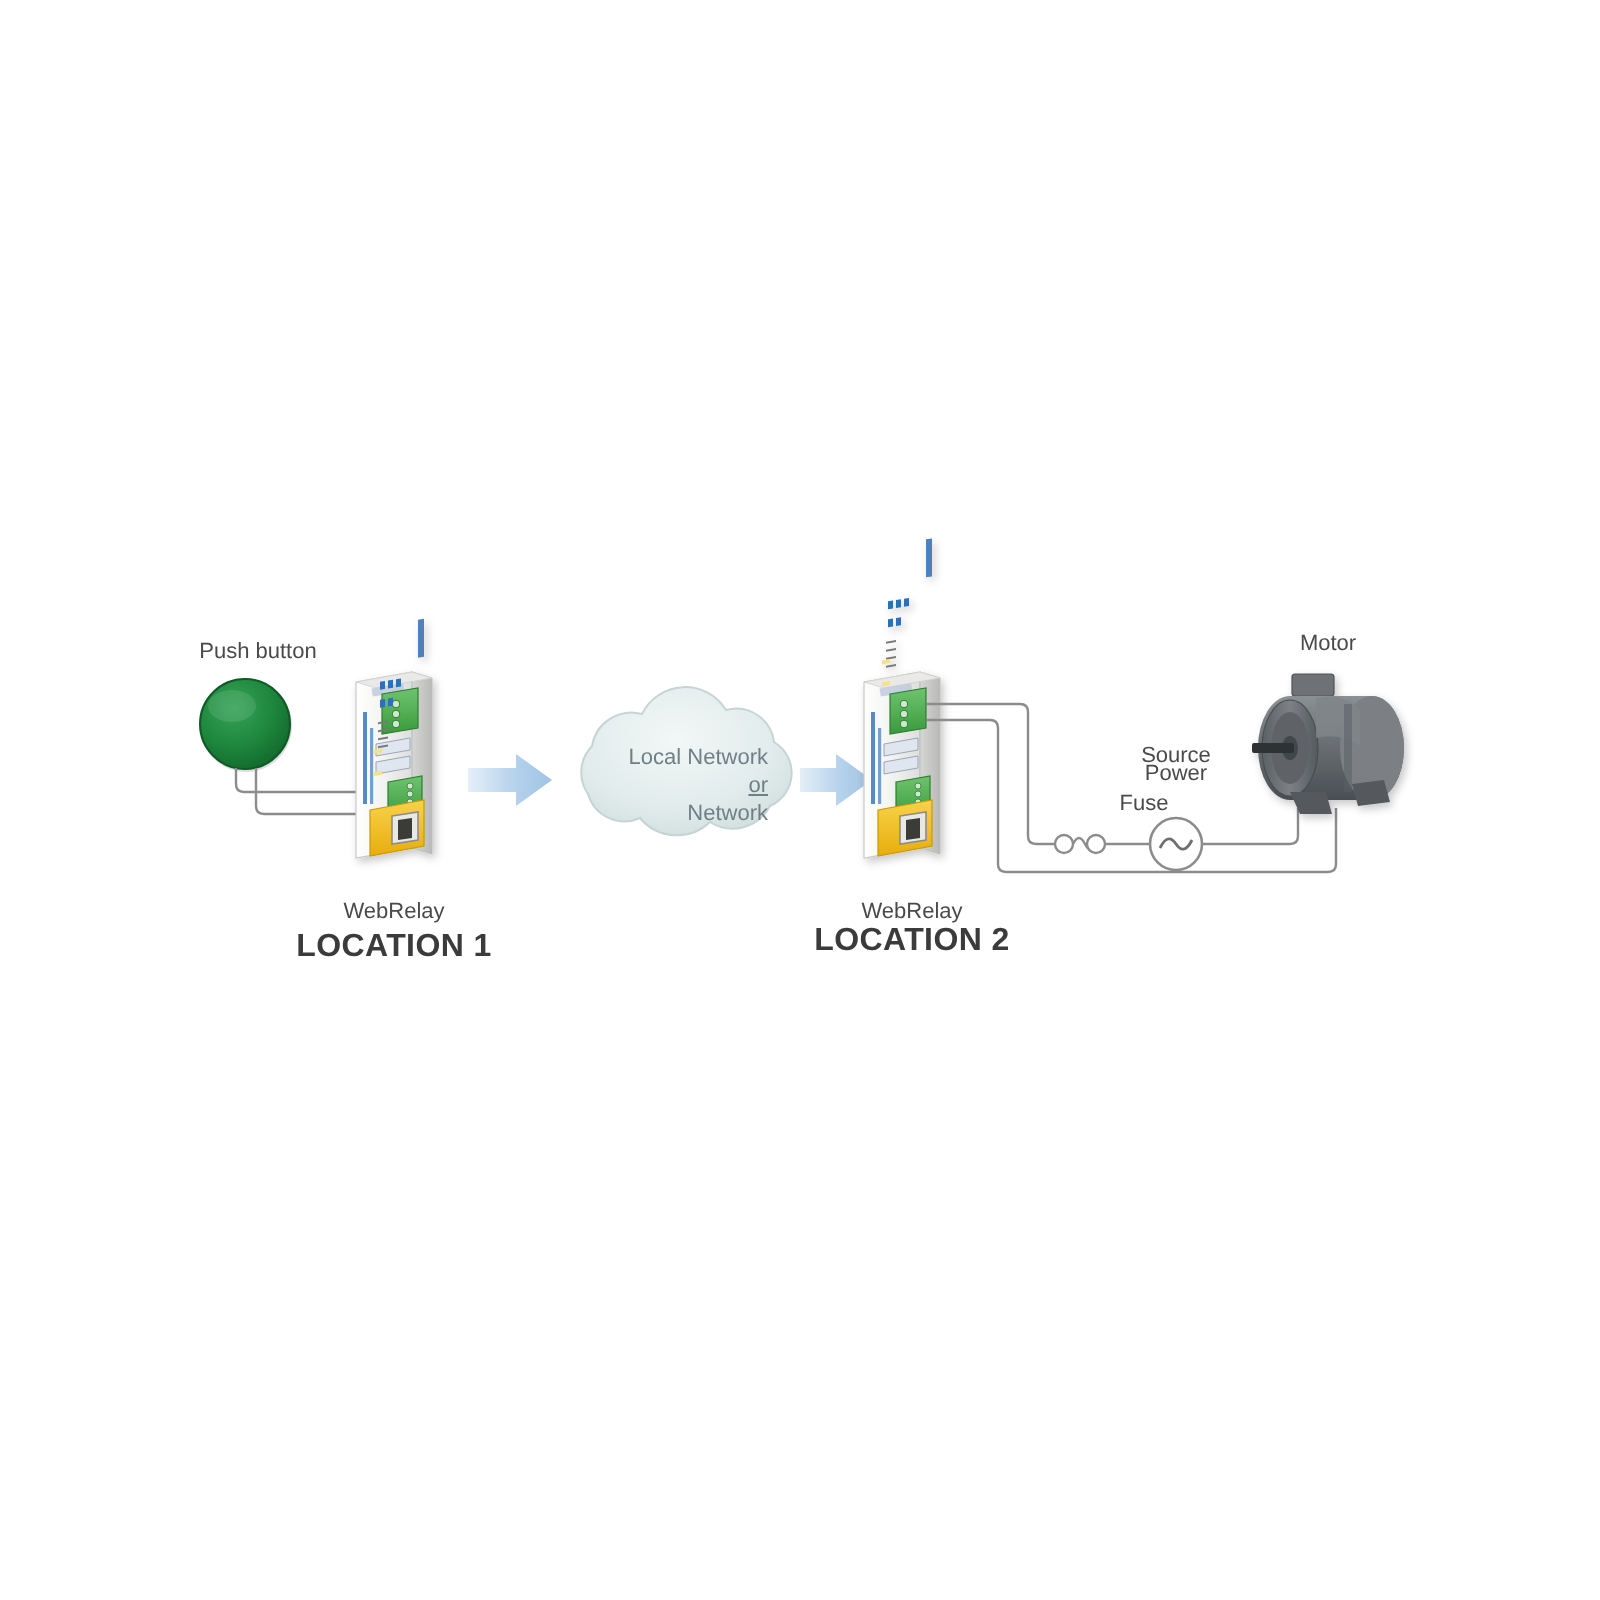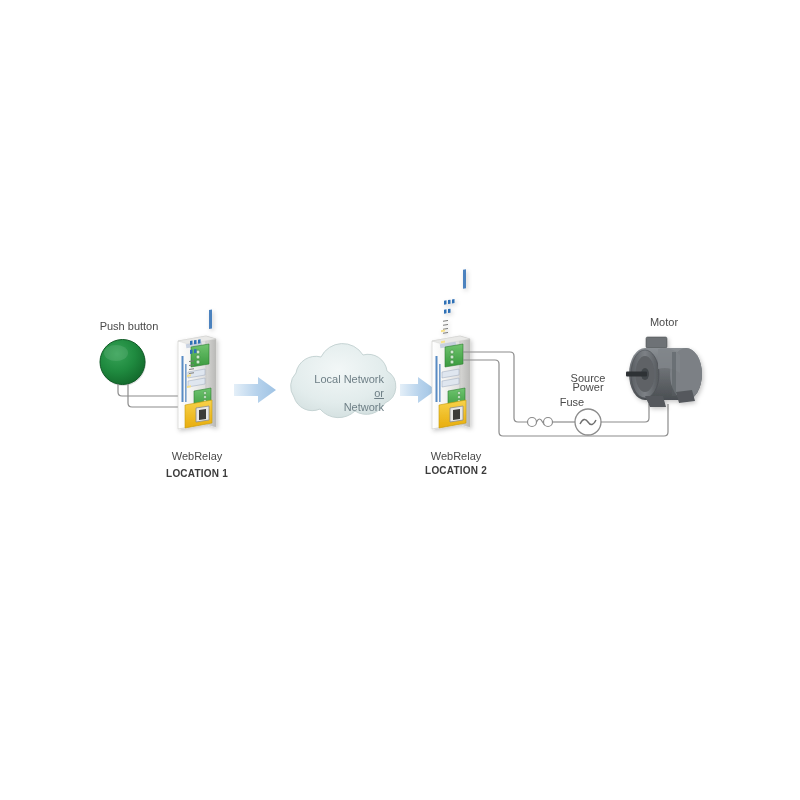--- a/index.html
+++ b/index.html
@@ -30,21 +30,21 @@
     font-family: "Liberation Sans", sans-serif;
   }
   .lbl-center {
     text-align: center;
     transform: translateX(-50%);
   }
   .lbl-bold {
     font-weight: bold;
     color: #3b3b3b;
     letter-spacing: 0.2px;
-    font-size: 10px;
+    font-size: 16px;
   }
   .cloud-text {
     position: absolute;
     width: 120px;
     text-align: right;
     color: #6e7f86;
     font-size: 11px;
     line-height: 14px;
     transform: translateX(-50%);
   }

